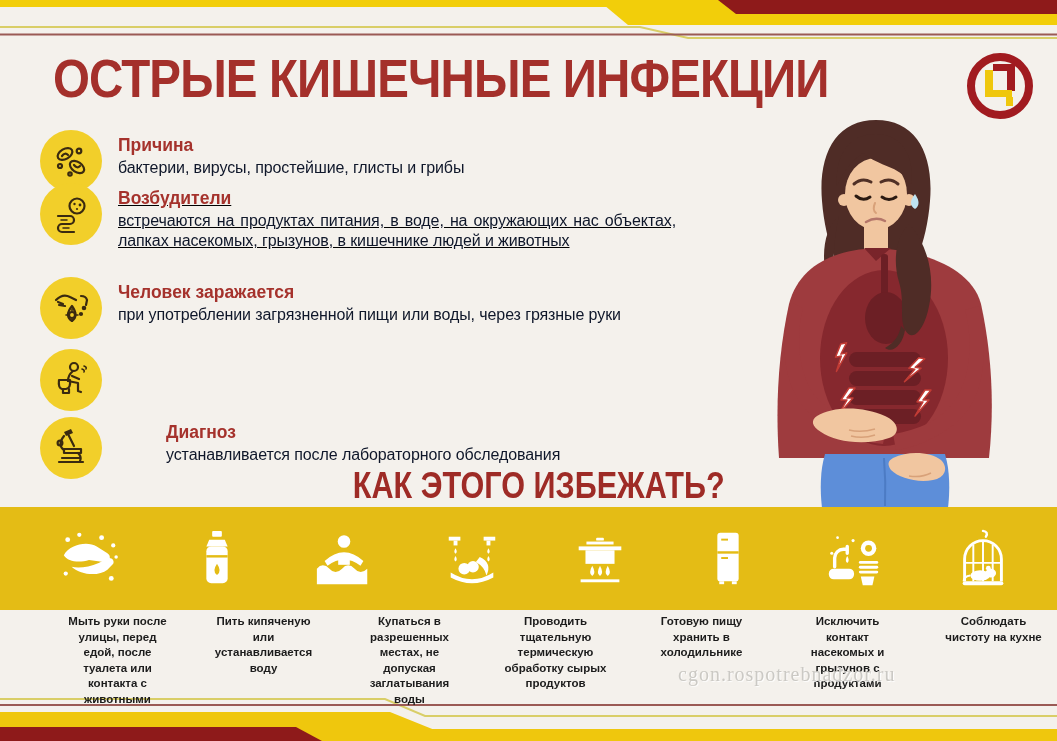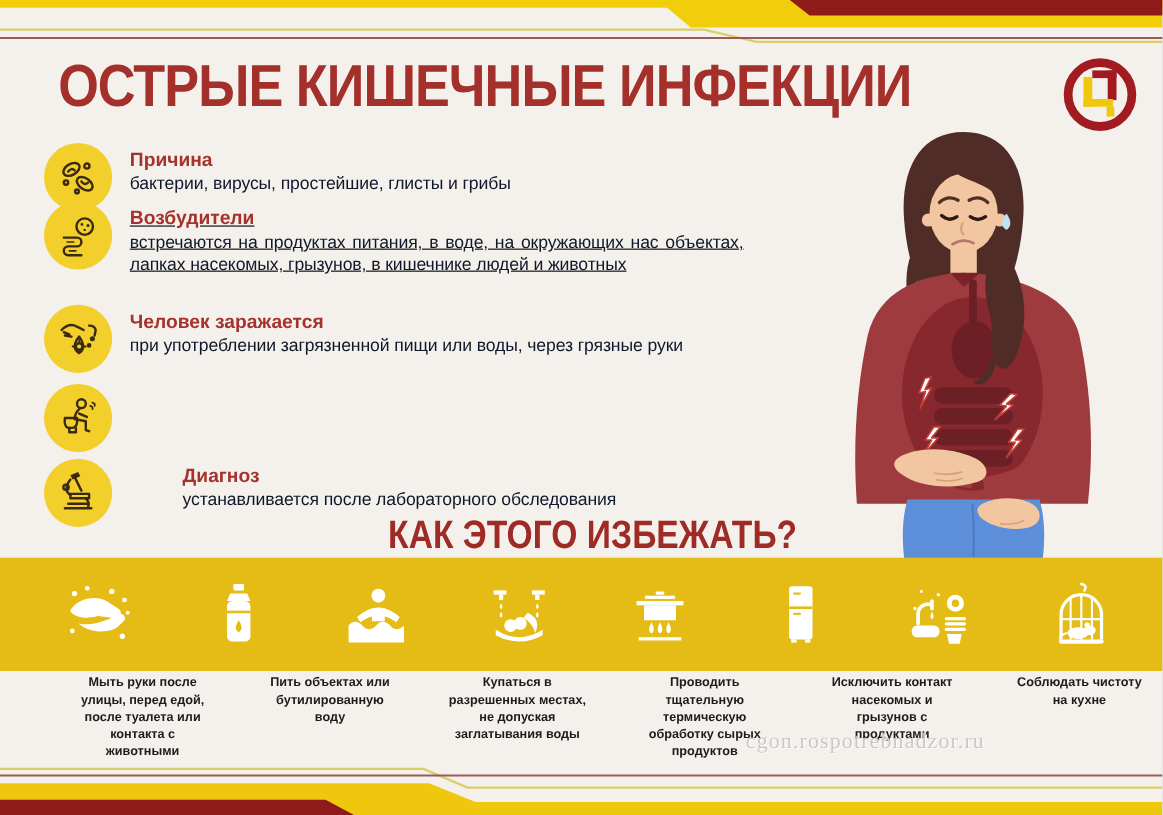--- a/index.html
+++ b/index.html
@@ -331,29 +331,32 @@
         </svg>
       </div>
     </div>
   </div>
 
   <div class="captions">
     <div class="caption-cell">
         <div class="caption-text">Мыть руки после улицы, перед едой, после туалета или контакта с животными</div>
       </div>
     <div class="caption-cell">
-        <div class="caption-text">Пить объектах или бутилированную воду</div>
+        <div class="caption-text">Пить кипяченую или устанавливается воду</div>
       </div>
     <div class="caption-cell">
         <div class="caption-text">Купаться в разрешенных местах, не допуская заглатывания воды</div>
       </div>
     <div class="caption-cell">
         <div class="caption-text">Проводить тщательную термическую обработку сырых продуктов</div>
       </div>
     <div class="caption-cell">
+        <div class="caption-text">Готовую пищу хранить в холодильнике</div>
+      </div>
+    <div class="caption-cell">
         <div class="caption-text">Исключить контакт насекомых и грызунов с продуктами</div>
       </div>
     <div class="caption-cell">
         <div class="caption-text">Соблюдать чистоту на кухне</div>
       </div>
   </div>
 
   <div class="watermark">cgon.rospotrebnadzor.ru</div>
 
 </div>

